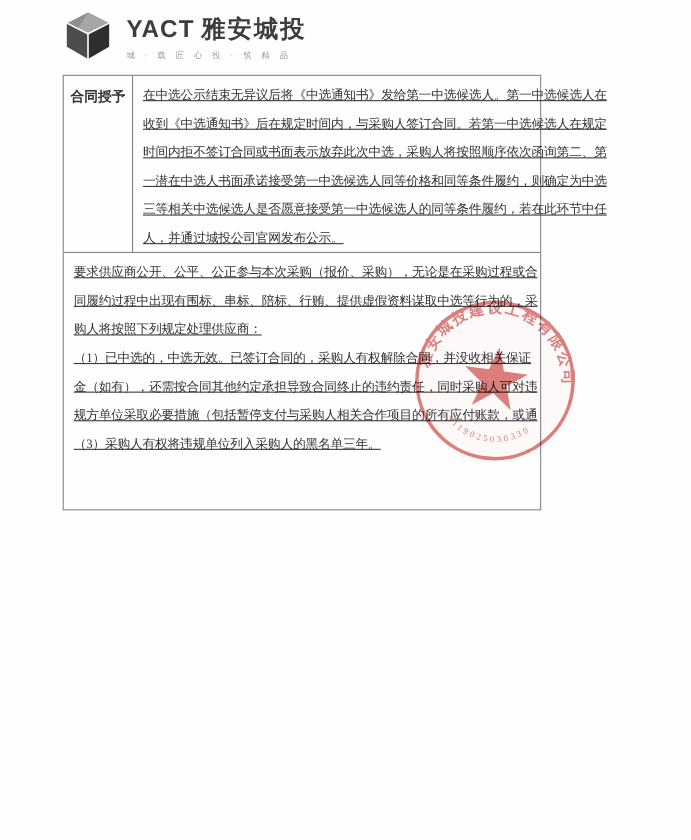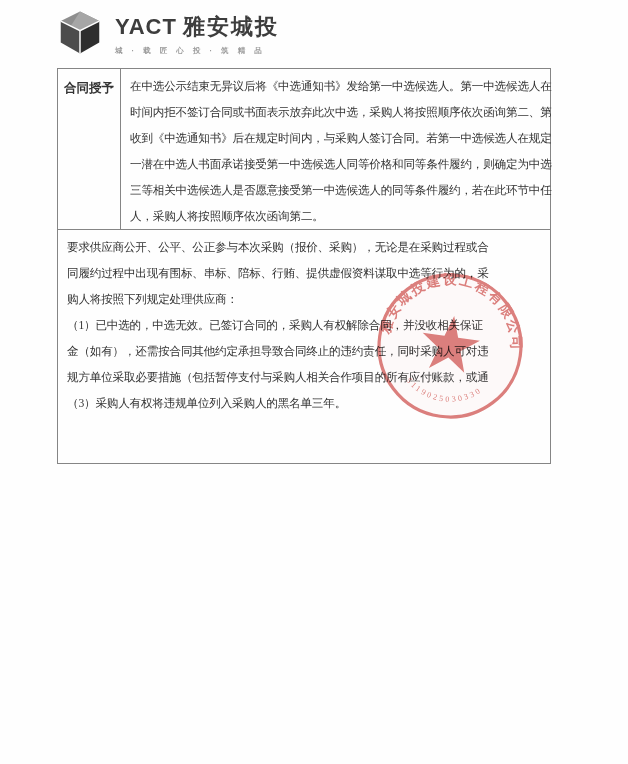--- a/index.html
+++ b/index.html
@@ -20,40 +20,40 @@
   .logo-text { margin-left: 13px; padding-top: 4px; }
   .logo-title {
     font-family: "Liberation Sans", "DejaVu Sans", sans-serif;
     font-size: 22px; font-weight: bold; color: #3d3d3d; letter-spacing: 1px;
     white-space: nowrap;
   }
   .logo-title .cn { margin-left: 6px; letter-spacing: 2px; }
   .logo-tagline {
     margin-top: 4px;
     font-family: "Liberation Sans", "DejaVu Sans", sans-serif;
-    font-size: 7.5px; color: #9b9b9b; letter-spacing: 3.5px; white-space: nowrap; font-weight: bold;
+    font-size: 7.5px; color: #9b9b9b; letter-spacing: 3.5px; white-space: nowrap;
   }
 
   
   .doc-table {
-    position: absolute; left: 57px; top: 68px; width: 494px;
+    position: absolute; left: 57px; top: 68px; width: 435px;
     border: 1px solid #858585;
     border-collapse: collapse;
   }
   .doc-row { display: flex; }
   .doc-row + .doc-row { border-top: 1px solid #858585; }
   .hcell {
     width: 63px; flex: 0 0 63px;
     border-right: 1px solid #858585;
     font-weight: bold; font-size: 12.5px; color: #333;
     text-align: center;
   }
   .hcell.top-align { padding-top: 11px; }
   .hcell.mid-align { display: flex; align-items: center; justify-content: center; }
-  .ccell { flex: 1 1 auto; padding: 5px 9px 0 9px; }
+  .ccell { flex: 1 1 auto; padding: 5px 9px 0 9px; text-decoration: underline; }
   .row-1 { height: 160px; }
   .row-2 { height: 234px; }
   .tline {
     font-size: 11.6px; line-height: 26px; color: #333;
     letter-spacing: -0.2px; white-space: nowrap;
   }
 
   
   .seal {
     position: absolute; left: 374px; top: 270px; width: 152px; height: 152px;
@@ -85,25 +85,25 @@
       <div class="logo-tagline">城 · 载 匠 心    投 · 筑 精 品</div>
     </div>
   </div>
 
   <div class="doc-table">
 
     <div class="doc-row row-1">
       <div class="hcell top-align">合同授予</div>
       <div class="ccell">
         <div class="tline">在中选公示结束无异议后将《中选通知书》发给第一中选候选人。第一中选候选人在</div>
+        <div class="tline">收到《中选通知书》后在规定时间内，与采购人签订合同。若第一中选候选人在规定</div>
         <div class="tline">时间内拒不签订合同或书面表示放弃此次中选，采购人将按照顺序依次函询第二、第</div>
-        <div class="tline">收到《中选通知书》后在规定时间内，与采购人签订合同。若第一中选候选人在规定</div>
         <div class="tline">一潜在中选人书面承诺接受第一中选候选人同等价格和同等条件履约，则确定为中选</div>
         <div class="tline">三等相关中选候选人是否愿意接受第一中选候选人的同等条件履约，若在此环节中任</div>
-        <div class="tline">人，采购人将按照顺序依次函询第二。</div>
+        <div class="tline">人，并通过城投公司官网发布公示。</div>
       </div>
     </div>
 
     <div class="doc-row row-2">
       <div class="ccell">
         <div class="tline">要求供应商公开、公平、公正参与本次采购（报价、采购），无论是在采购过程或合</div>
         <div class="tline">同履约过程中出现有围标、串标、陪标、行贿、提供虚假资料谋取中选等行为的，采</div>
         <div class="tline">购人将按照下列规定处理供应商：</div>
         <div class="tline">（1）已中选的，中选无效。已签订合同的，采购人有权解除合同，并没收相关保证</div>
         <div class="tline">金（如有），还需按合同其他约定承担导致合同终止的违约责任，同时采购人可对违</div>

